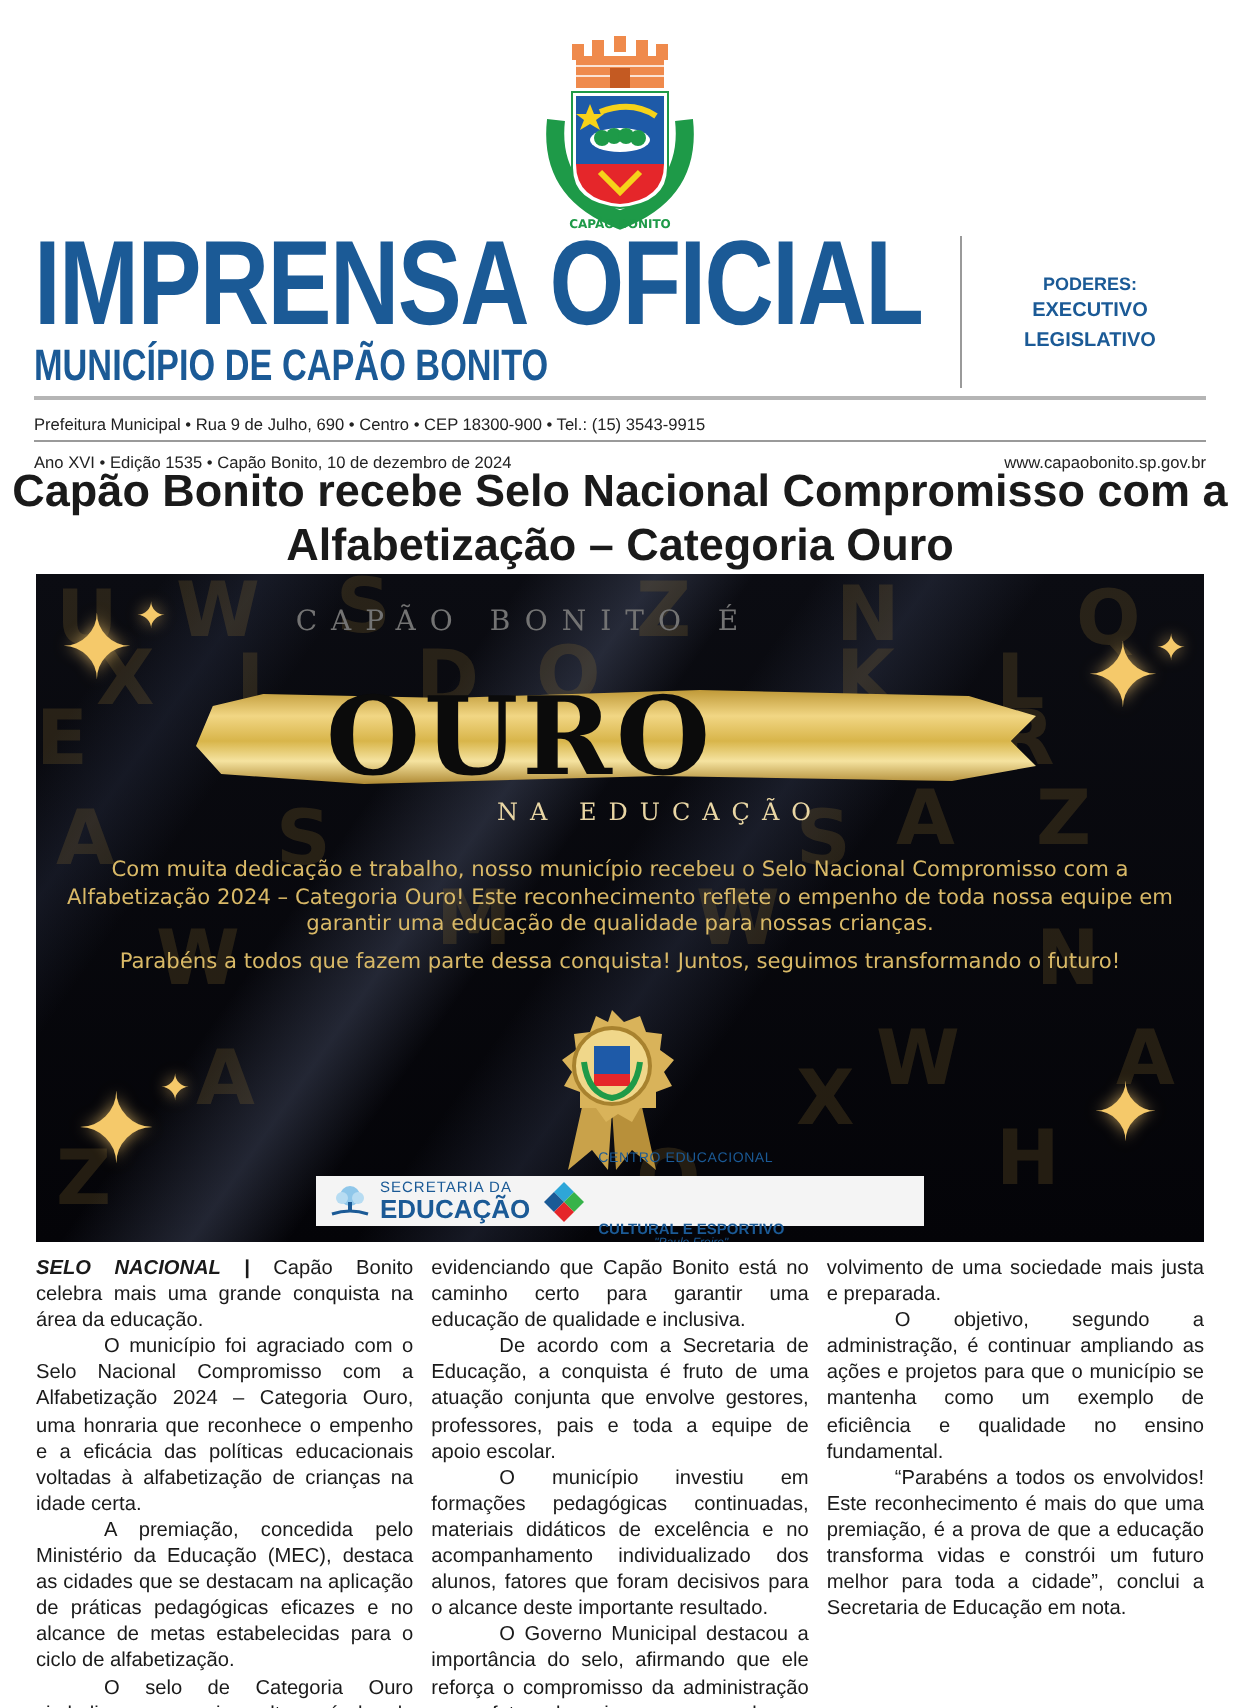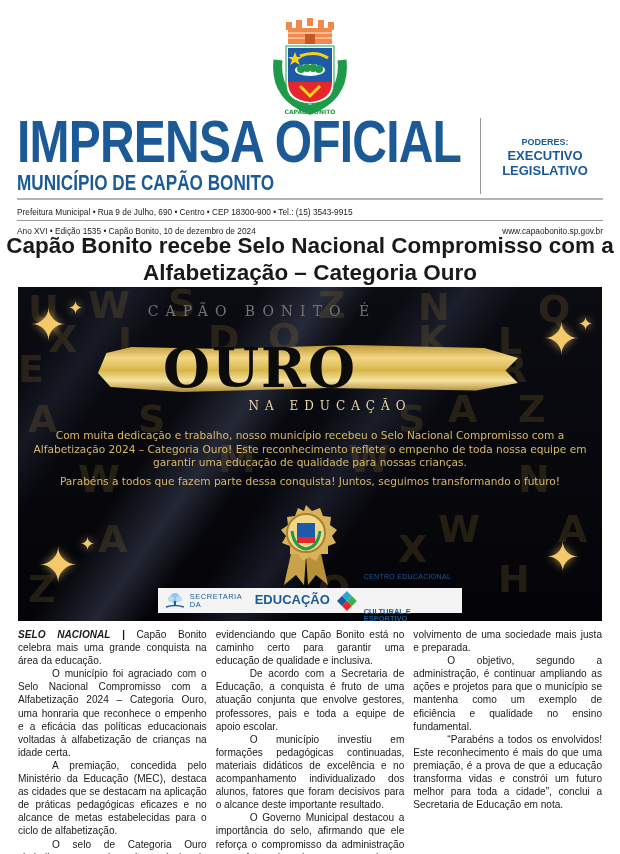--- a/index.html
+++ b/index.html
@@ -16,21 +16,21 @@
     white-space: nowrap;
   }
   .masthead-sub {
     position: absolute; left: 17px; top: 172px;
     font-weight: 700; font-size: 22px; line-height: 22px; color: #1b5a96;
     transform: scaleX(0.78); transform-origin: left top; white-space: nowrap;
   }
   .vdivider { position: absolute; left: 480px; top: 118px; width: 1px; height: 76px; background: #9a9a9a; }
   .powers { position: absolute; left: 490px; top: 136px; width: 110px; text-align: center; color: #1b5a96; font-weight: 700; }
   .powers .lbl { font-size: 9px; line-height: 12px; }
-  .powers .val { font-size: 13px; line-height: 15px; }
+  .powers .val { font-size: 10px; line-height: 15px; }
 
   .rule { position: absolute; left: 17px; width: 586px; height: 2px; background: #b5b5b5; }
   .addr { position: absolute; left: 17px; top: 207px; font-size: 8.3px; color: #222; white-space: nowrap; }
   .edition { position: absolute; left: 17px; top: 226px; font-size: 8.3px; color: #222; white-space: nowrap; }
   .site { position: absolute; right: 17px; top: 226px; font-size: 8.3px; color: #222; white-space: nowrap; }
 
   .headline {
     position: absolute; left: 0; top: 232px; width: 620px; text-align: center;
     font-weight: 700; font-size: 22.5px; line-height: 27px; color: #1a1a1a;
   }
@@ -75,21 +75,21 @@
     font-family: "DejaVu Sans", sans-serif; font-size: 10.6px; line-height: 13.5px; color: #d9b967;
   }
   .banner-text p + p { margin-top: 5px; }
   .medal { position: absolute; left: 252px; top: 218px; width: 72px; height: 82px; }
   .logo-strip {
     position: absolute; left: 140px; top: 301px; width: 304px; height: 25px;
     background: #f4f4f4; display: flex; align-items: center; gap: 6px; padding: 0 6px;
   }
   .sec-logo { display: flex; align-items: center; gap: 4px; }
   .sec-icon { width: 22px; height: 18px; }
-  .sec-text { display: flex; flex-direction: row; line-height: 1; }
+  .sec-text { display: flex; flex-direction: column; line-height: 1; }
   .sec-text .a { font-size: 7.5px; color: #1b5a96; letter-spacing: 0.5px; }
   .sec-text .b { font-size: 13px; font-weight: 700; color: #1b5a96; }
   .ce-icon { width: 22px; height: 20px; }
   .ce-text { display: flex; flex-direction: column; line-height: 1; }
   .ce-text .a { font-size: 7px; color: #1b5a96; letter-spacing: 0.3px; }
   .ce-text .b { font-size: 7.5px; font-weight: 700; color: #1b5a96; margin-top: 28px; }
   .ce-text .c { font-size: 6px; font-style: italic; color: #1b5a96; text-align: center; }
 
   
   .columns {

